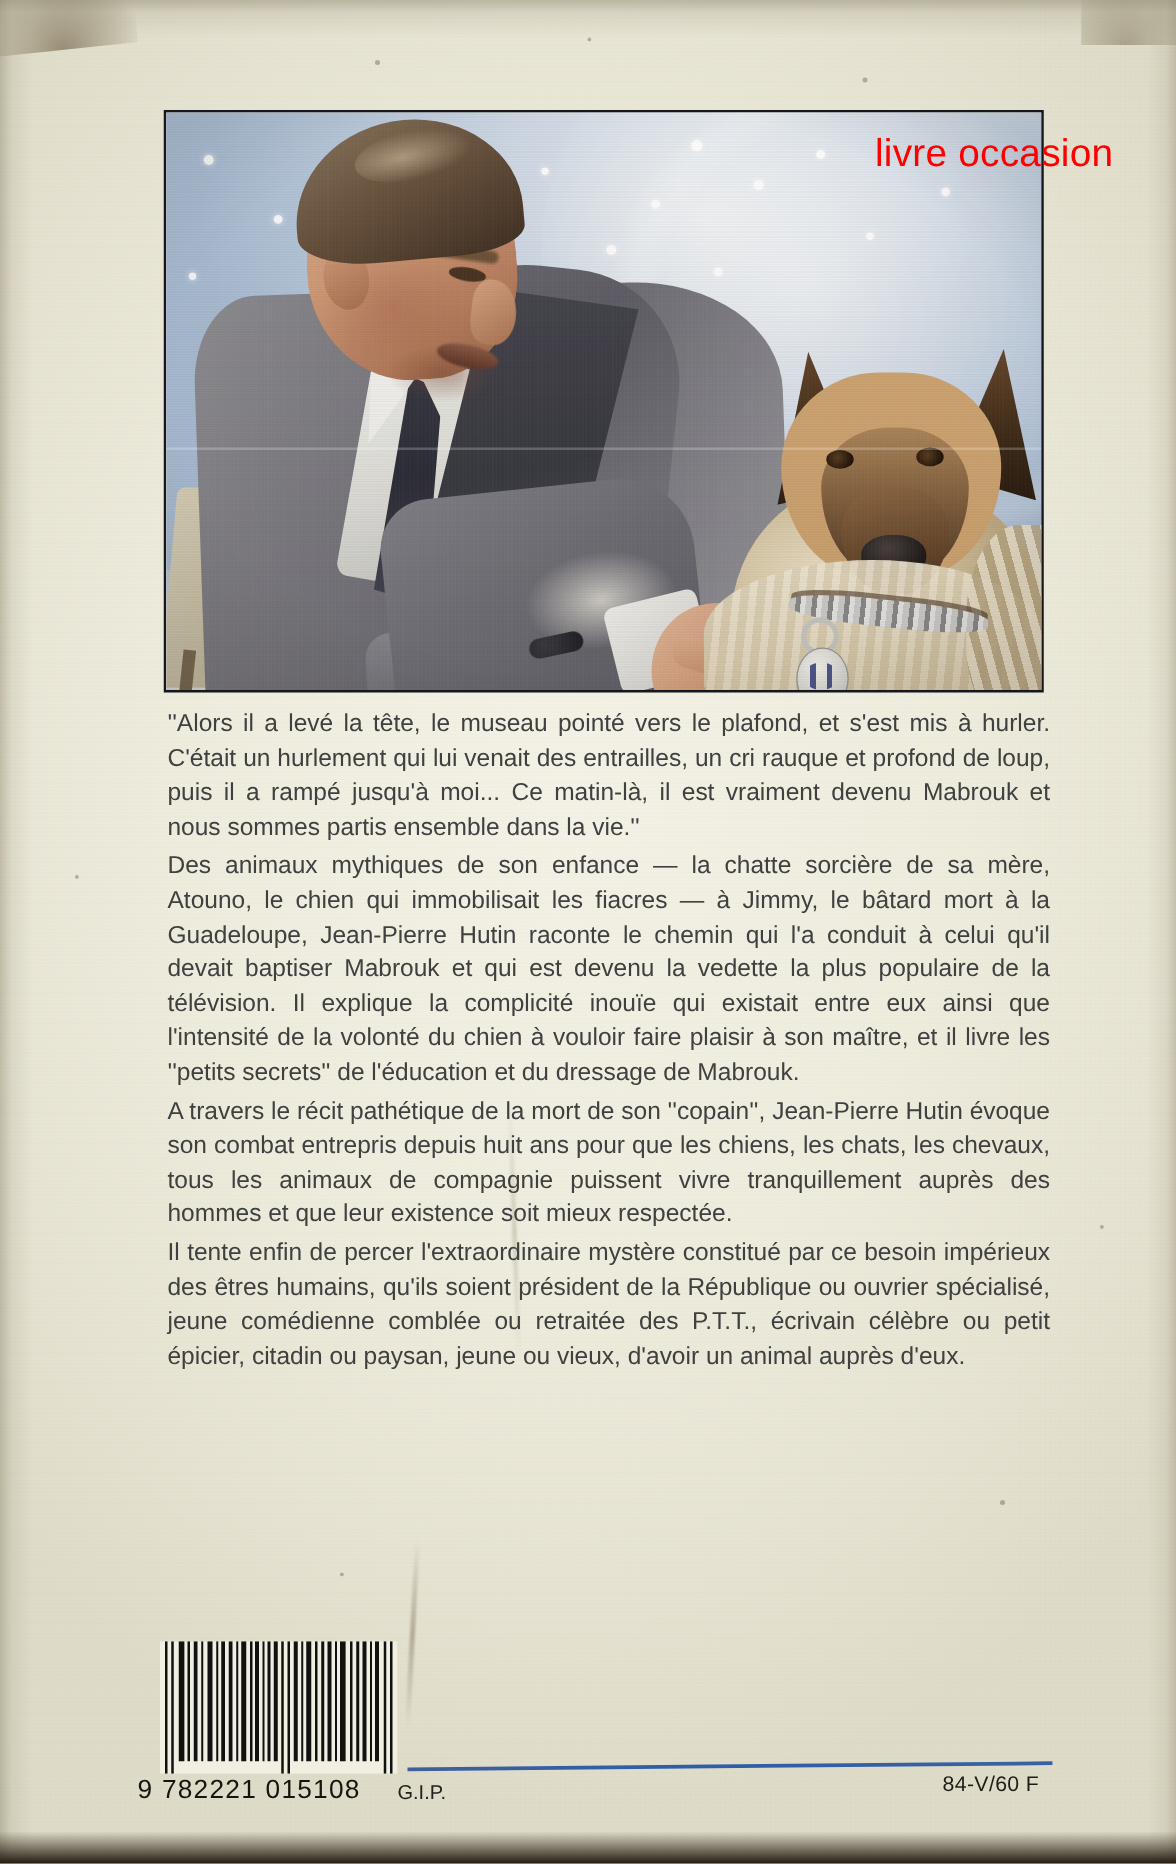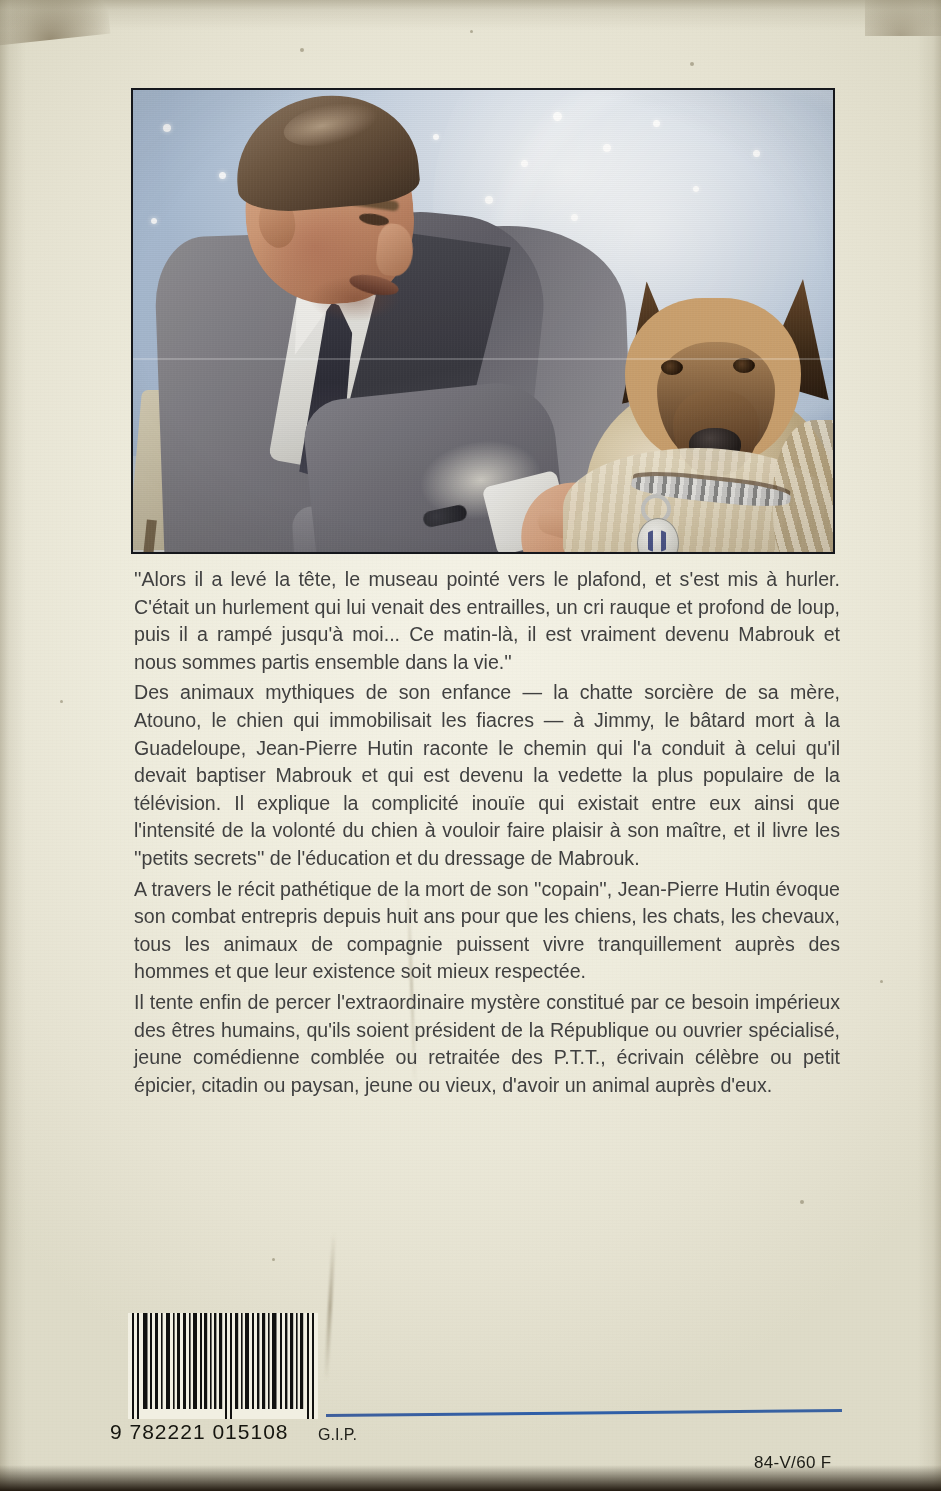--- a/index.html
+++ b/index.html
@@ -584,21 +584,20 @@
   }
   #price {
     position: absolute;
     left: 754px;
     top: 1418px;
     font-size: 17px;
     color: #1d1d17;
     letter-spacing: .3px;
     font-family: "Liberation Sans", sans-serif;
     z-index: 21;
-    margin-top: 35px;
   }
 </style>
 </head>
 <body>
 
 <div id="page">
 
   <div class="paper-base"></div>
   <div class="paper-grain"></div>
 
@@ -675,20 +674,21 @@
       <div class="dog-ring"></div>
       <div class="dog-medal"></div>
       <div class="dog-medal-mark"></div>
     </div>
 
     <div class="ph-grade"></div>
     <div class="ph-noise"></div>
     <div class="ph-scan"></div>
   </div>
 
+  <div id="watermark">livre occasion</div>
 
   <div id="blurb">
     <p>''Alors il a levé la tête, le museau pointé vers le plafond, et s'est mis à hurler. C'était un hurlement qui lui venait des entrailles, un cri rauque et profond de loup, puis il a rampé jusqu'à moi... Ce matin-là, il est vraiment devenu Mabrouk et nous sommes partis ensemble dans la vie.''</p>
     <p>Des animaux mythiques de son enfance — la chatte sorcière de sa mère, Atouno, le chien qui immobilisait les fiacres — à Jimmy, le bâtard mort à la Guadeloupe, Jean-Pierre Hutin raconte le chemin qui l'a conduit à celui qu'il devait baptiser Mabrouk et qui est devenu la vedette la plus populaire de la télévision. Il explique la complicité inouïe qui existait entre eux ainsi que l'intensité de la volonté du chien à vouloir faire plaisir à son maître, et il livre les ''petits secrets'' de l'éducation et du dressage de Mabrouk.</p>
     <p>A travers le récit pathétique de la mort de son ''copain'', Jean-Pierre Hutin évoque son combat entrepris depuis huit ans pour que les chiens, les chats, les chevaux, tous les animaux de compagnie puissent vivre tranquillement auprès des hommes et que leur existence soit mieux respectée.</p>
     <p>Il tente enfin de percer l'extraordinaire mystère constitué par ce besoin impérieux des êtres humains, qu'ils soient président de la République ou ouvrier spécialisé, jeune comédienne comblée ou retraitée des P.T.T., écrivain célèbre ou petit épicier, citadin ou paysan, jeune ou vieux, d'avoir un animal auprès d'eux.</p>
   </div>
 
   <div id="barcode">
     <svg class="bars" viewBox="0 0 190 106" preserveAspectRatio="none">

